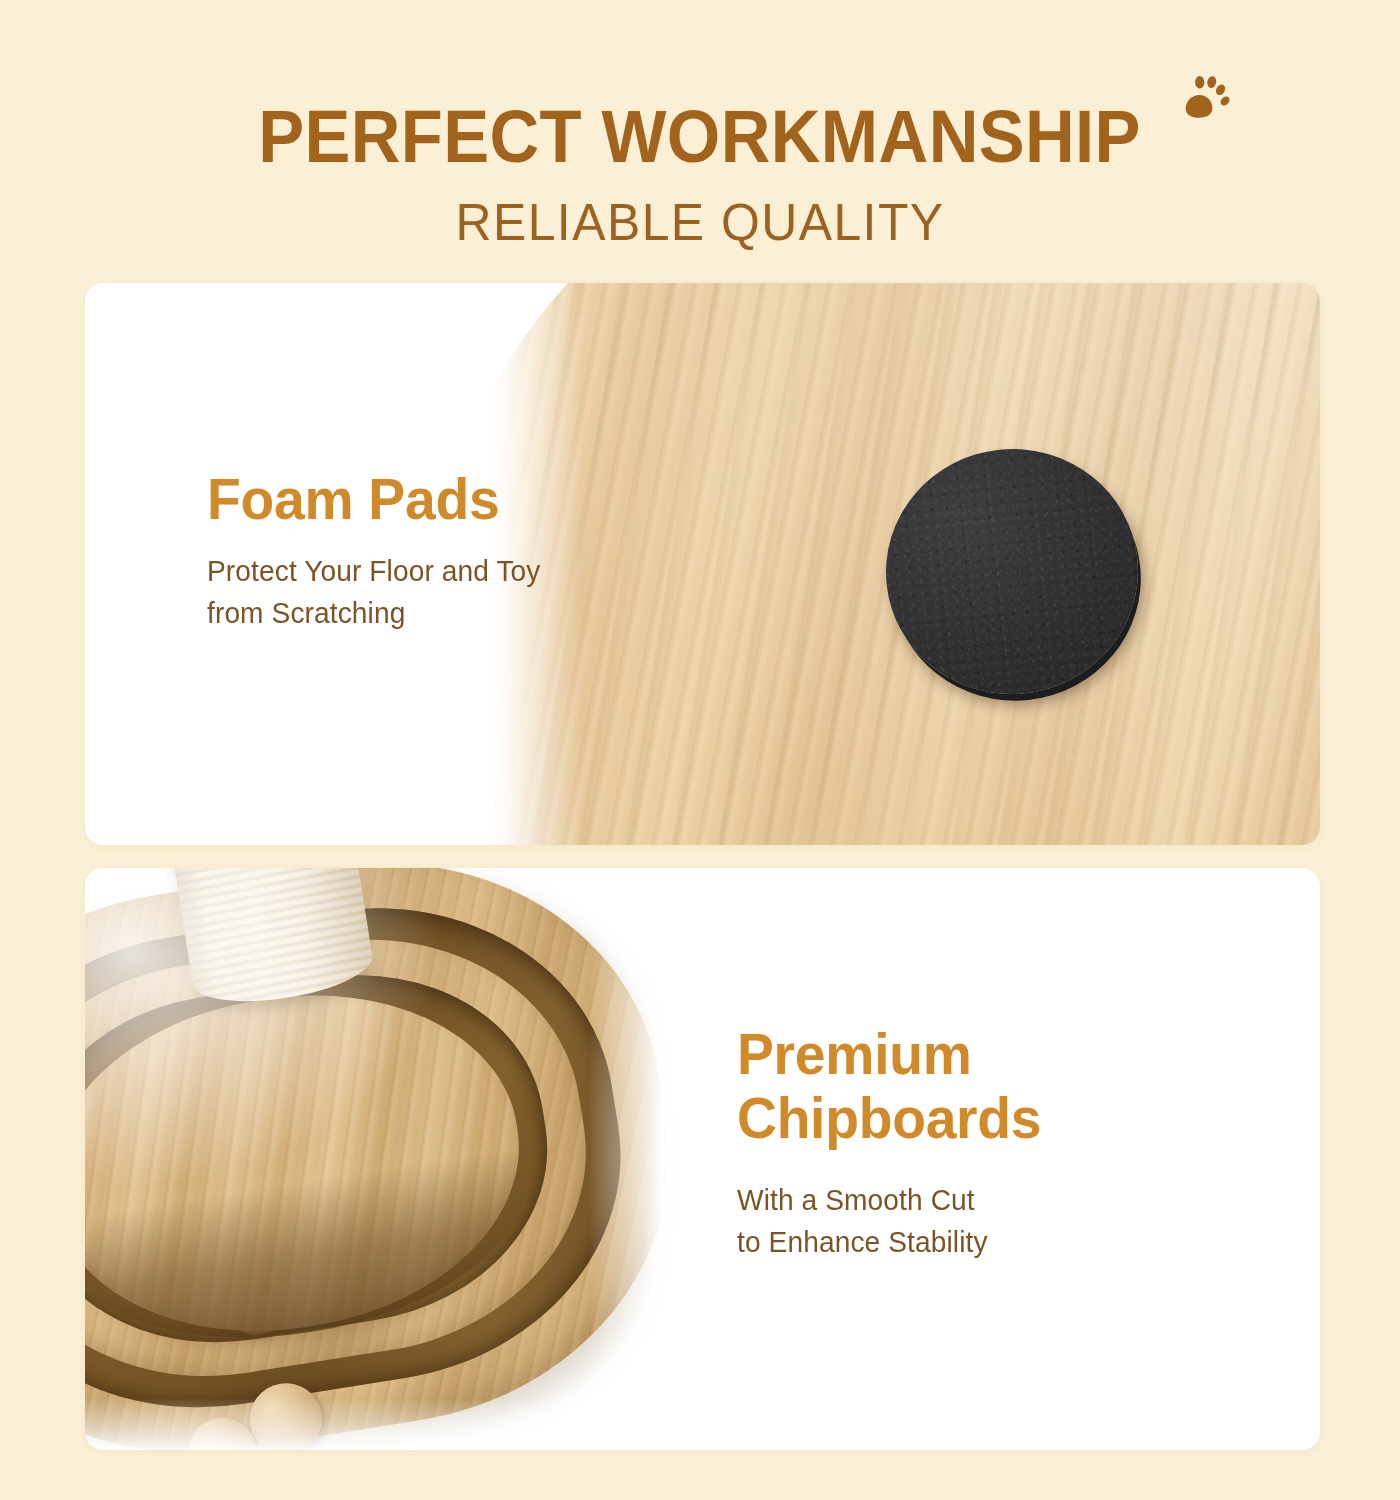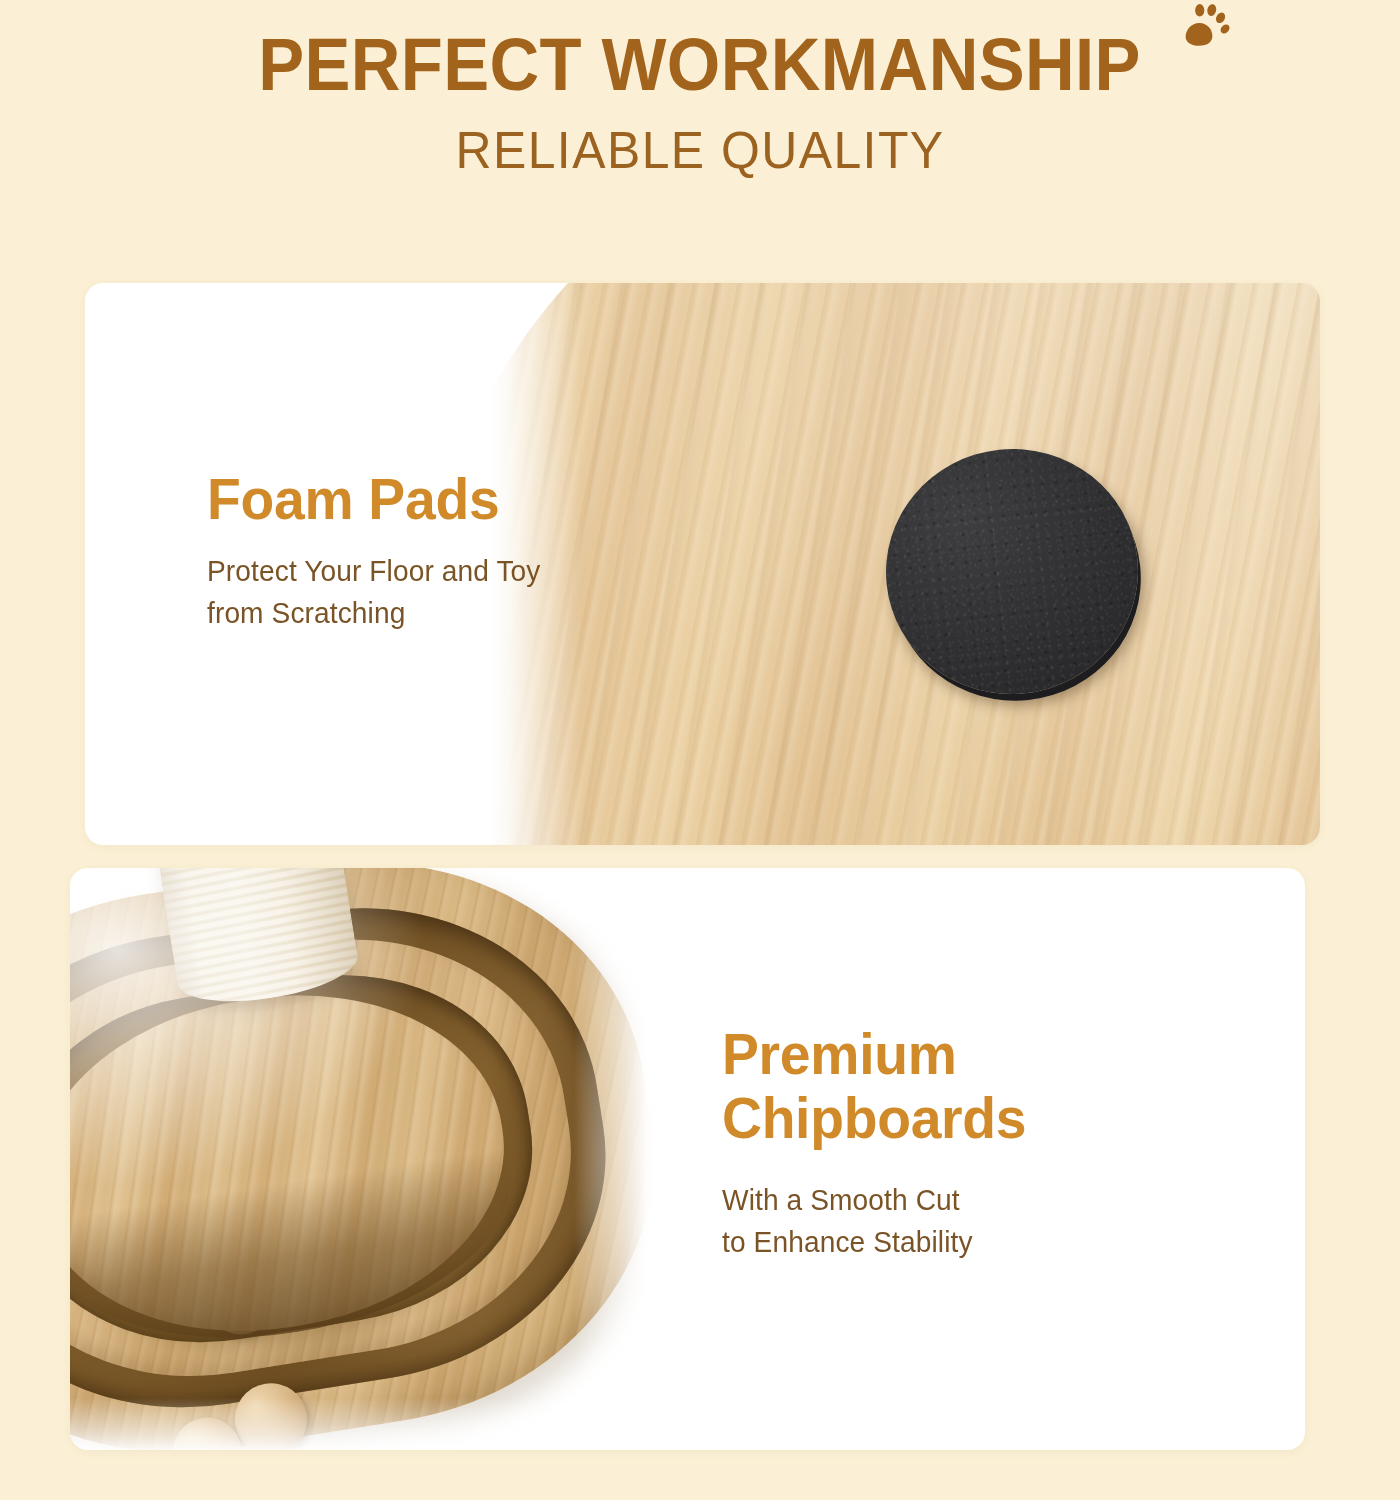--- a/index.html
+++ b/index.html
@@ -18,21 +18,21 @@
   
   .header {
     position:absolute;
     left:0; top:0;
     width:1400px; height:260px;
     text-align:center;
   }
   .title-wrap {
     position:relative;
     display:inline-block;
-    margin-top:28px;
+    margin-top:100px;
   }
   .title {
     font-size:74px;
     font-weight:700;
     letter-spacing:0.4px;
     color:#A2641C;
     line-height:1;
     font-family:"Liberation Sans", sans-serif;
     transform:scaleX(0.93);
     transform-origin:center;
@@ -61,21 +61,21 @@
     background:#FFFFFF;
     border-radius:18px;
     overflow:hidden;
     box-shadow:0 2px 10px rgba(150,120,60,0.07);
   }
   #card-foam {
     left:85px; top:283px;
     width:1235px; height:562px;
   }
   #card-chip {
-    left:70px; top:868px;
+    left:85px; top:868px;
     width:1235px; height:582px;
   }
 
   
   .txt-foam {
     position:absolute;
     left:122px; top:185px;
     width:430px;
   }
   .txt-chip {

